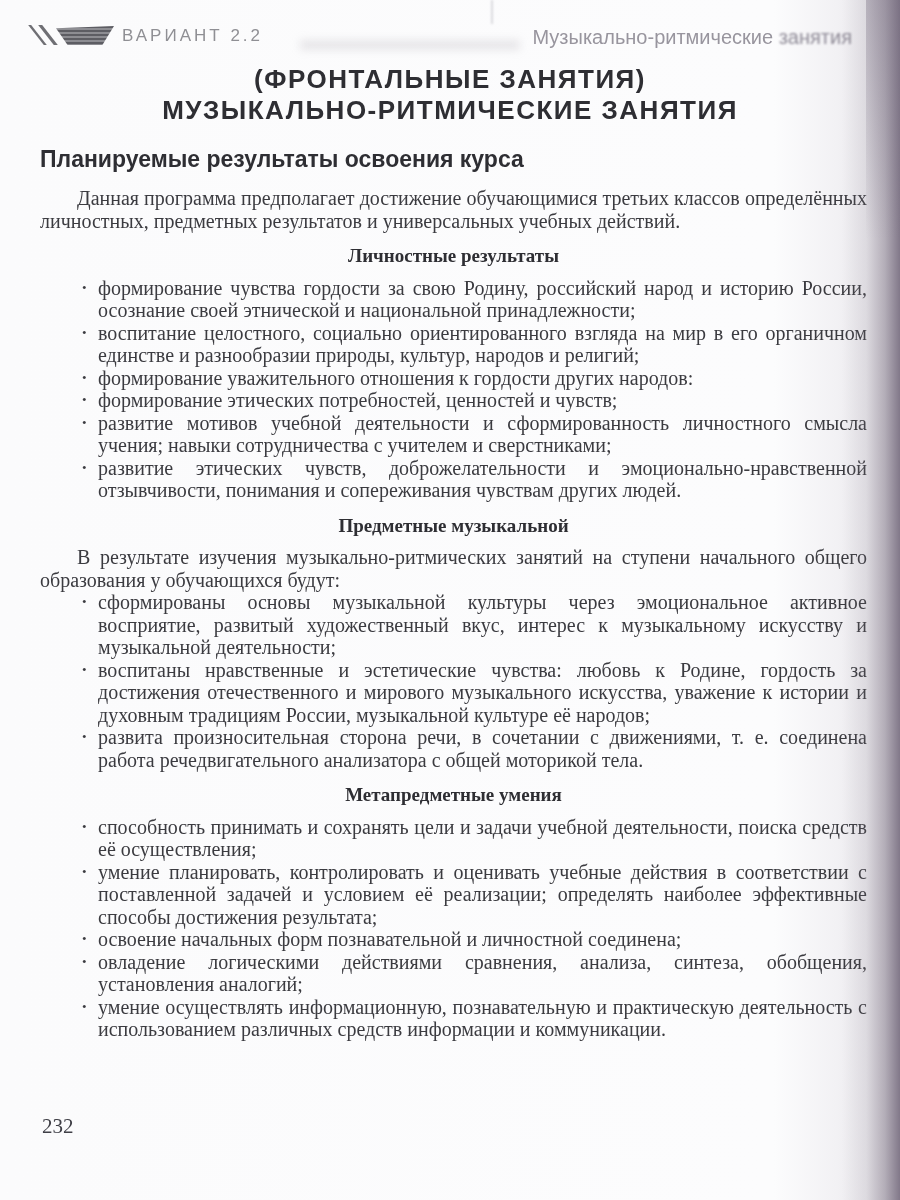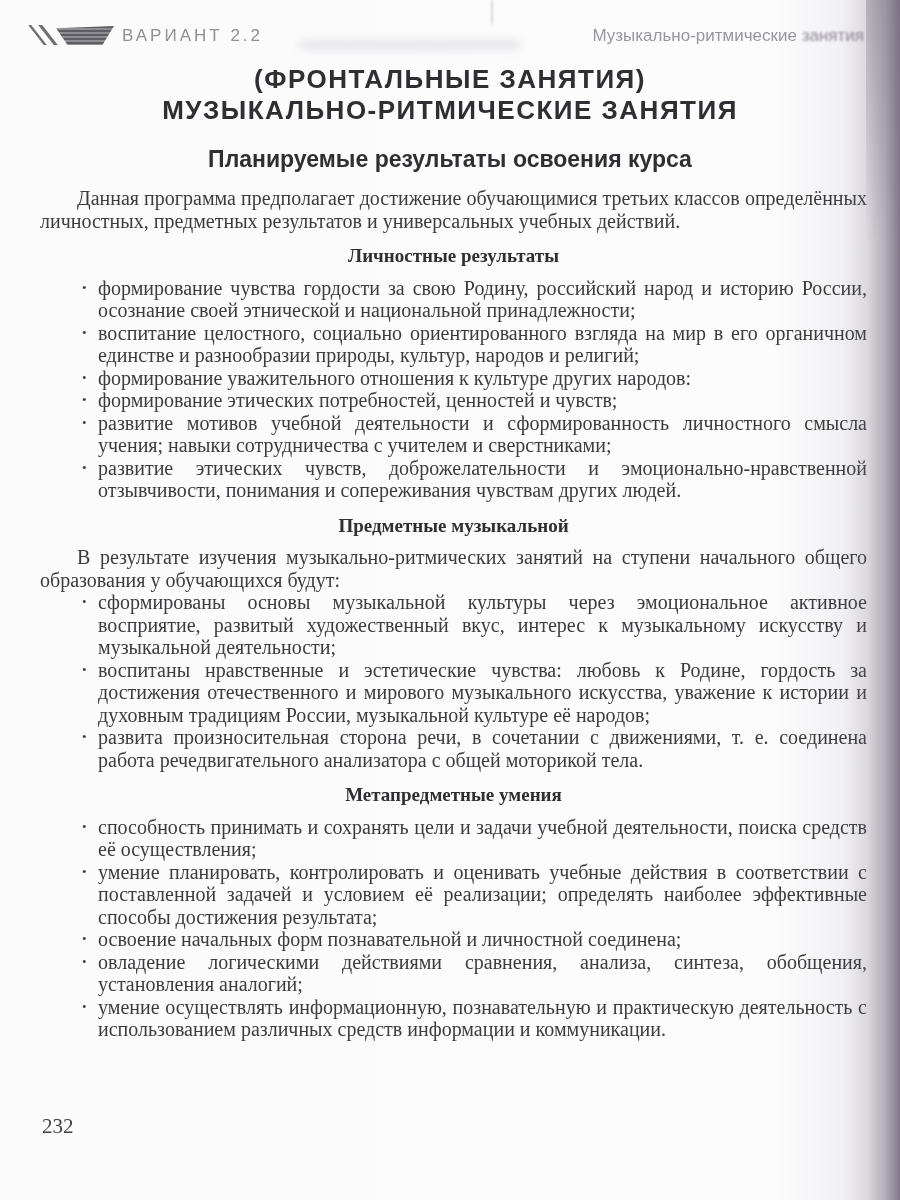--- a/index.html
+++ b/index.html
@@ -14,27 +14,27 @@
   .hdr{position:absolute;top:22px;left:30px;right:22px;height:30px;
        font-family:"Liberation Sans", sans-serif;}
   .logo{position:absolute;left:0;top:2px;width:86px;height:24px;}
   .logo .sl{position:absolute;width:3px;height:20px;background:#6f6f74;transform:skewX(38deg);}
   .logo .sl1{left:6px;top:1px;}
   .logo .sl2{left:16px;top:1px;width:4px;}
   .logo .trap{position:absolute;left:26px;top:2px;width:58px;height:19px;
       clip-path:polygon(0 12%,100% 0,80% 100%,20% 100%);
       background:repeating-linear-gradient(to bottom,#5d5d63 0 2px,#8d8d92 2px 4px);}
   .variant{position:absolute;left:92px;top:4px;font-size:17px;letter-spacing:3px;color:#8f8f94;}
-  .running{position:absolute;right:14px;top:4px;font-size:17px;color:#98959e;white-space:nowrap;}
+  .running{position:absolute;right:26px;top:4px;font-size:20px;color:#98959e;white-space:nowrap;}
   .running .fade{filter:blur(1.2px);color:#8e8a96;}
   
   .h1{margin:64px 40px 0 40px;text-align:center;
       font-family:"Liberation Sans", sans-serif;font-weight:bold;
       font-size:26px;line-height:31px;letter-spacing:1.5px;color:#2e2e33;}
-  .h2{margin:20px 40px 0 40px;text-align:center;
+  .h2{margin:20px 40px 0 40px;text-align:left;
       font-family:"Liberation Sans", sans-serif;font-weight:bold;
       font-size:23px;color:#2e2e33;}
   
   .body{margin:14px 33px 0 40px;font-size:20px;line-height:22.5px;text-align:justify;
         hyphens:auto;-webkit-hyphens:auto;}
   .para{margin:0;text-indent:37px;}
   .h3{margin:13px 0 9px 0;text-align:center;font-family:Liberation Serif, serif;
       font-weight:bold;font-size:19px;color:#2e2e33;}
   ul.blist{list-style:none;margin:0 0 0 40px;padding:0;}
   ul.blist li{position:relative;padding-left:18px;margin:0;}
@@ -83,21 +83,21 @@
   <div class="h2">Планируемые результаты освоения курса</div>
 
   <div class="body">
 
     <p class="para">Данная программа предполагает достижение обучающимися третьих классов определённых личностных, предметных результатов и универсальных учебных действий.</p>
 
     <div class="h3">Личностные результаты</div>
     <ul class="blist">
       <li>формирование чувства гордости за свою Родину, российский народ и историю России, осознание своей этнической и национальной принадлежности;</li>
       <li>воспитание целостного, социально ориентированного взгляда на мир в его органичном единстве и разнообразии природы, культур, народов и религий;</li>
-      <li>формирование уважительного отношения к культуре других народов:</li>
+      <li>формирование уважительного отношения к гордости других народов:</li>
       <li>формирование этических потребностей, ценностей и чувств;</li>
       <li>развитие мотивов учебной деятельности и сформированность личностного смысла учения; навыки сотрудничества с учителем и сверстниками;</li>
       <li>развитие этических чувств, доброжелательности и эмоционально-нравственной отзывчивости, понимания и сопереживания чувствам других людей.</li>
     </ul>
 
     <div class="h3">Предметные музыкальной</div>
     <p class="para">В результате изучения музыкально-ритмических занятий на ступени начального общего образования у обучающихся будут:</p>
     <ul class="blist">
       <li>сформированы основы музыкальной культуры через эмоциональное активное восприятие, развитый художественный вкус, интерес к музыкальному искусству и музыкальной деятельности;</li>
       <li>воспитаны нравственные и эстетические чувства: любовь к Родине, гордость за достижения отечественного и мирового музыкального искусства, уважение к истории и духовным традициям России, музыкальной культуре её народов;</li>

